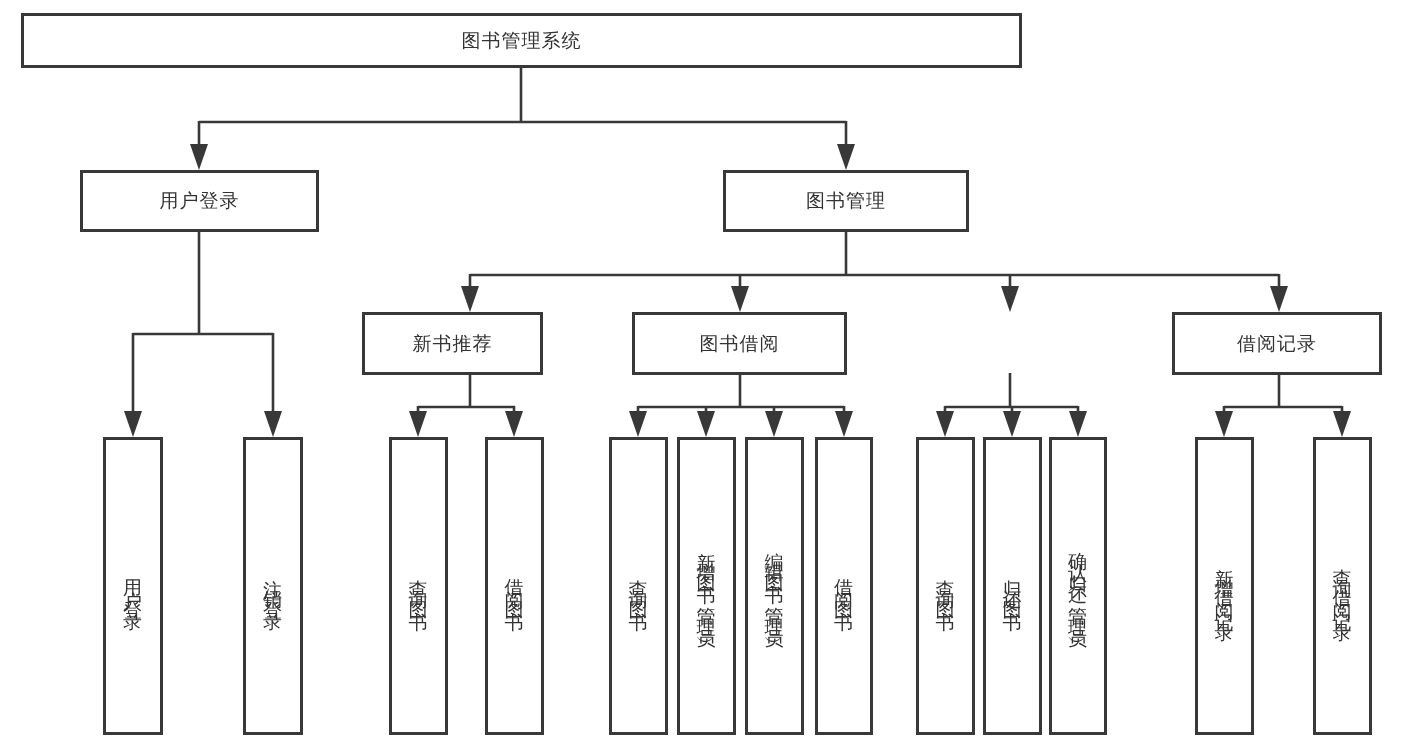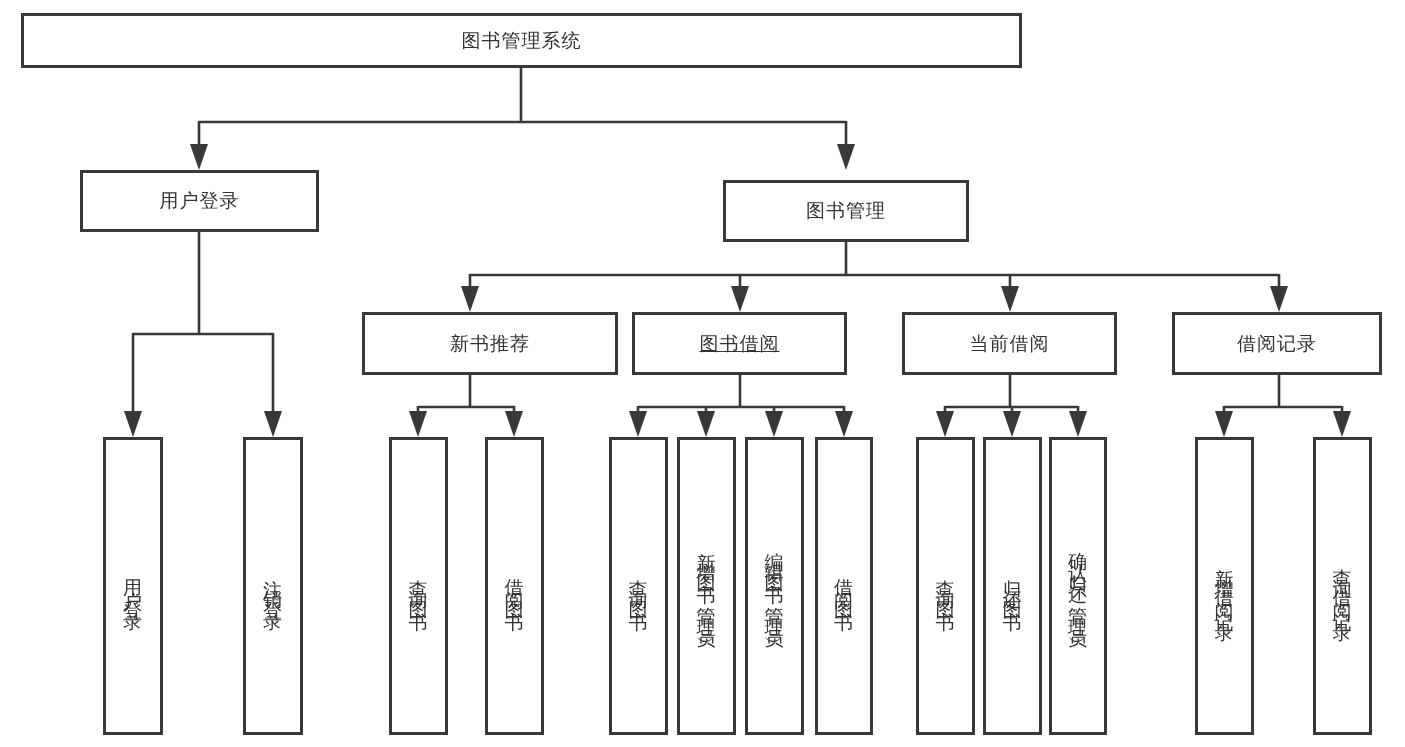--- a/index.html
+++ b/index.html
@@ -106,32 +106,29 @@
     </g>
   </svg>
 
   <div class="box root" style="left:21px;top:13px;width:1001px;height:55px;">
     <span>图书管理系统</span>
   </div>
 
   <div class="box" style="left:80px;top:170px;width:239px;height:62px;">
     <span>用户登录</span>
   </div>
-  <div class="box" style="left:723px;top:180px;width:246px;height:62px;">
+  <div class="box" style="left:723px;top:170px;width:246px;height:62px;">
     <span>图书管理</span>
   </div>
 
-  <div class="box" style="left:362px;top:312px;width:256px;height:63px;text-align:center;">
+  <div class="box" style="left:362px;top:312px;width:181px;height:63px;text-align:center;">
     <span>新书推荐</span>
   </div>
-  <div class="box" style="left:632px;top:312px;width:215px;height:63px;text-decoration:underline;">
+  <div class="box" style="left:632px;top:312px;width:215px;height:63px;">
     <span>图书借阅</span>
-  </div>
-  <div class="box" style="left:902px;top:312px;width:215px;height:63px;">
-    <span>当前借阅</span>
   </div>
   <div class="box" style="left:1172px;top:312px;width:210px;height:63px;">
     <span>借阅记录</span>
   </div>
 
   <div class="box leaf" style="left:103px;top:437px;width:60px;height:298px;">
     <span>用户登录</span>
   </div>
   <div class="box leaf" style="left:243px;top:437px;width:60px;height:298px;">
     <span>注销登录</span>

